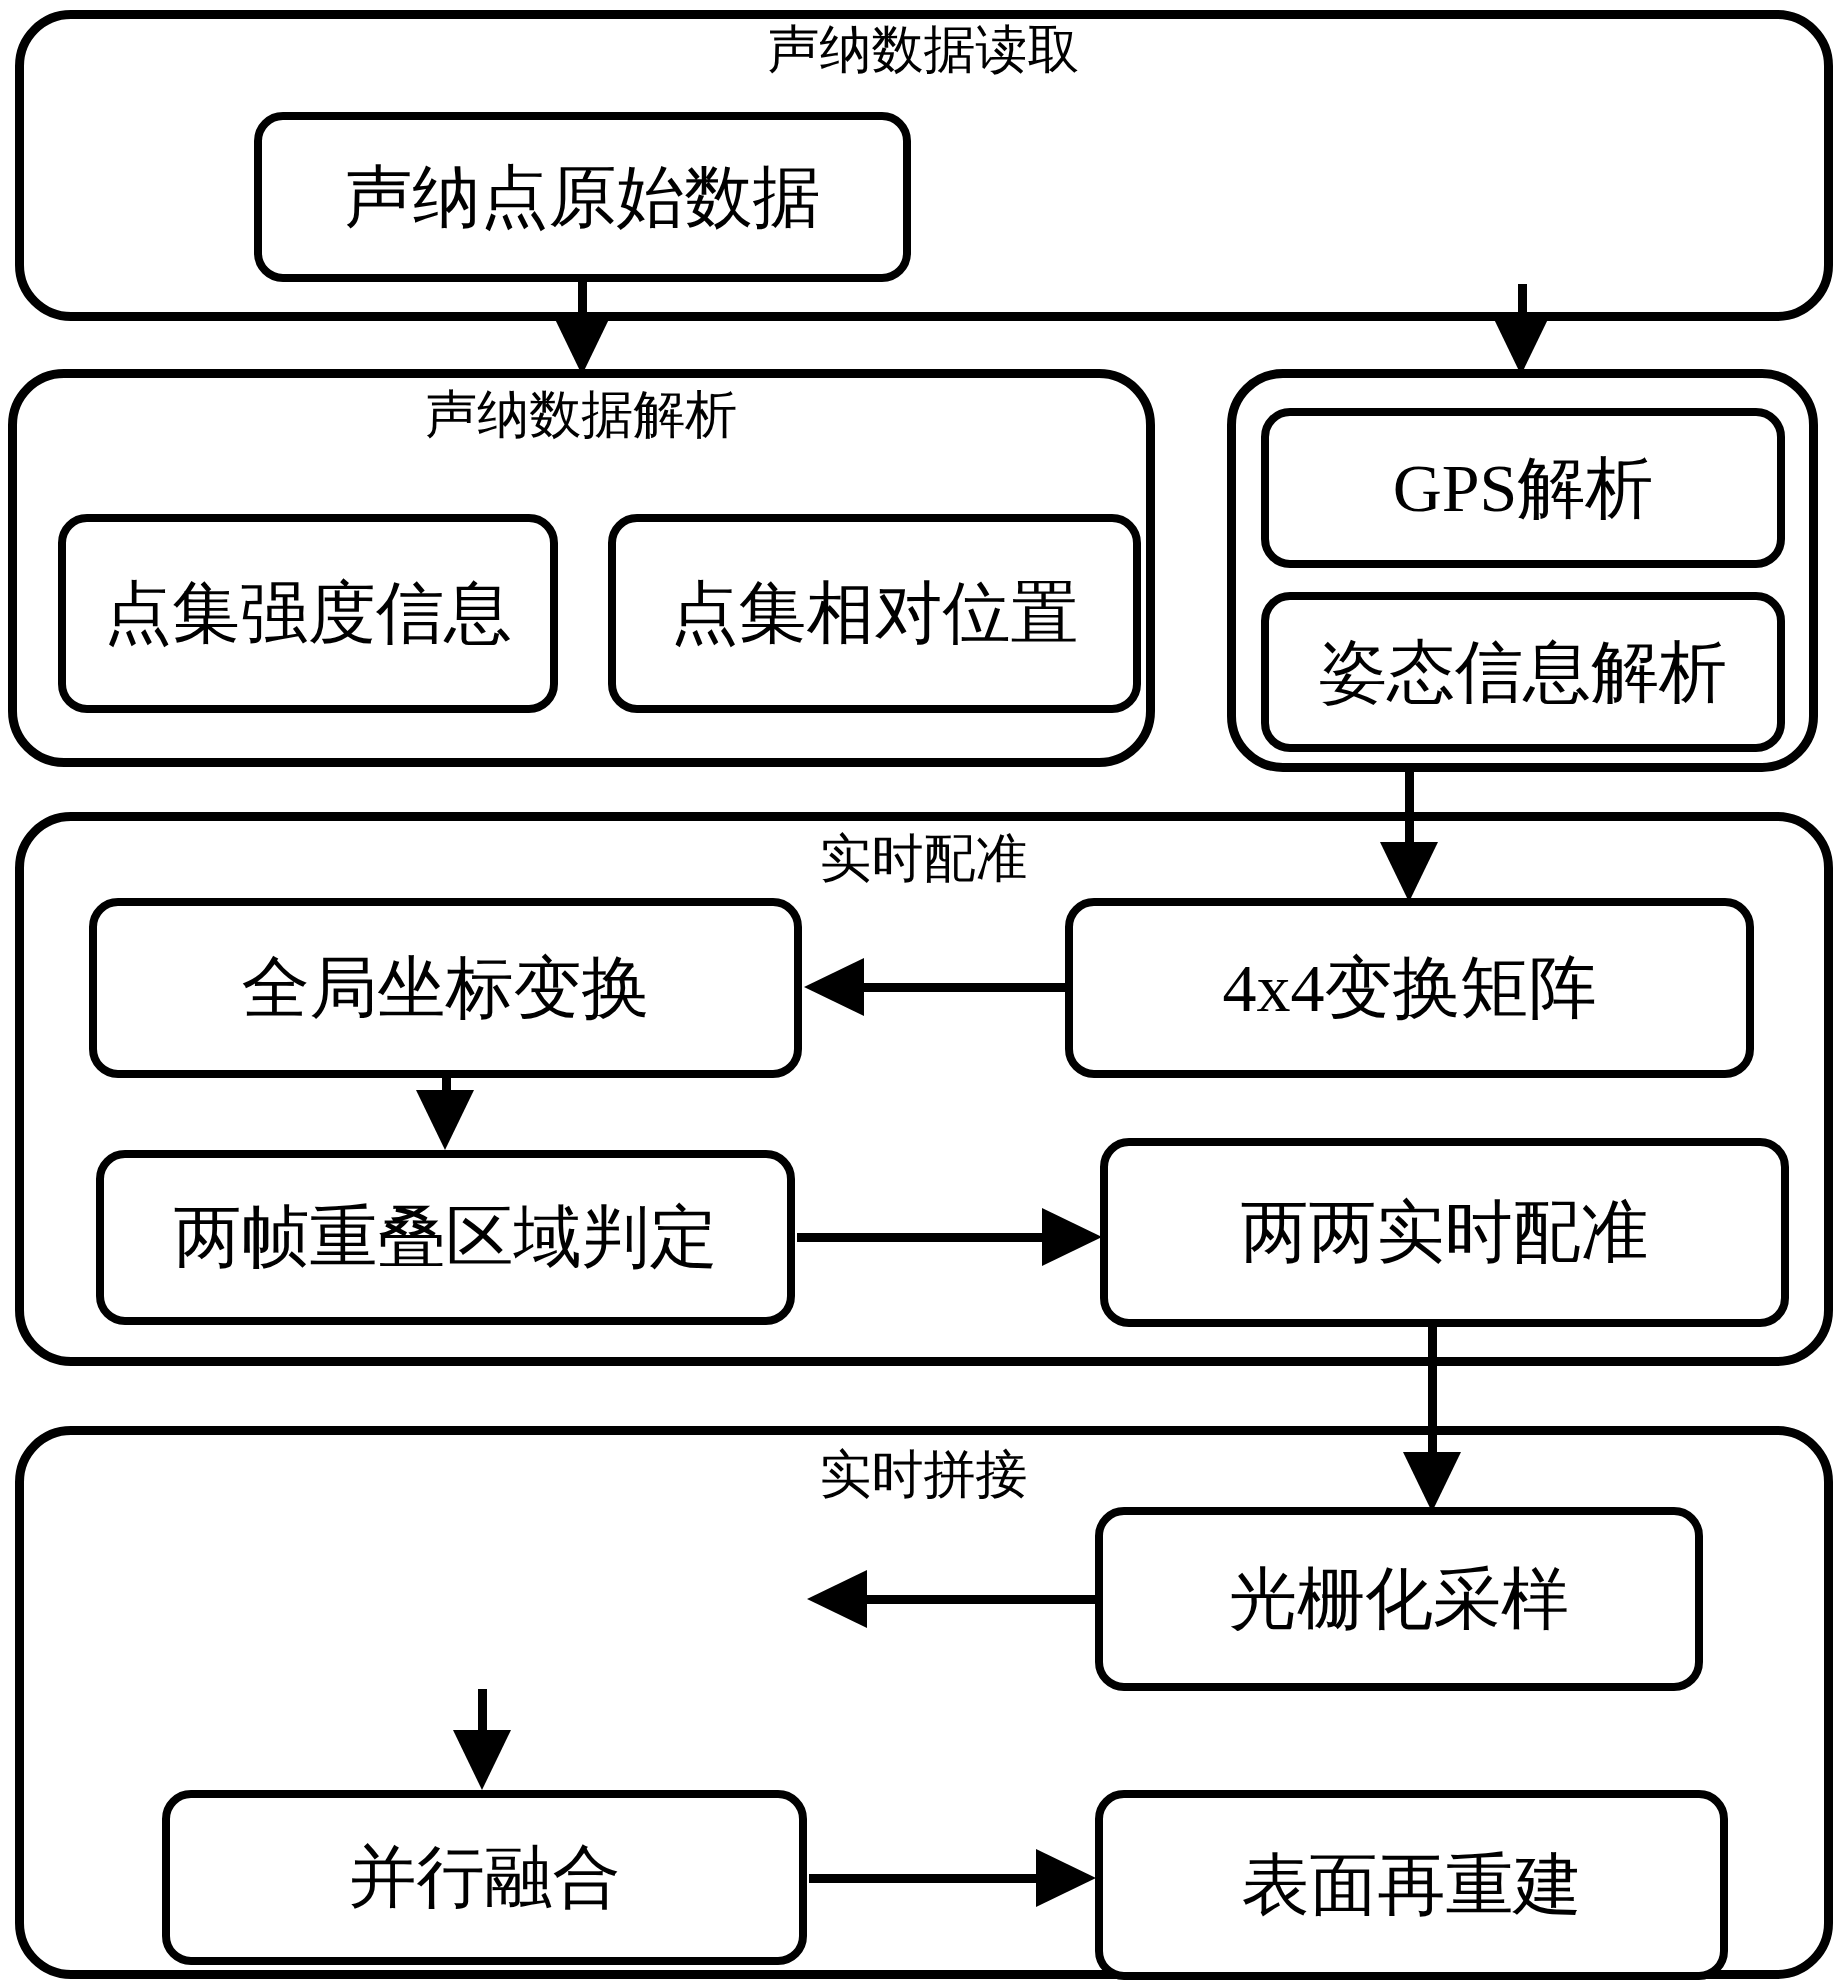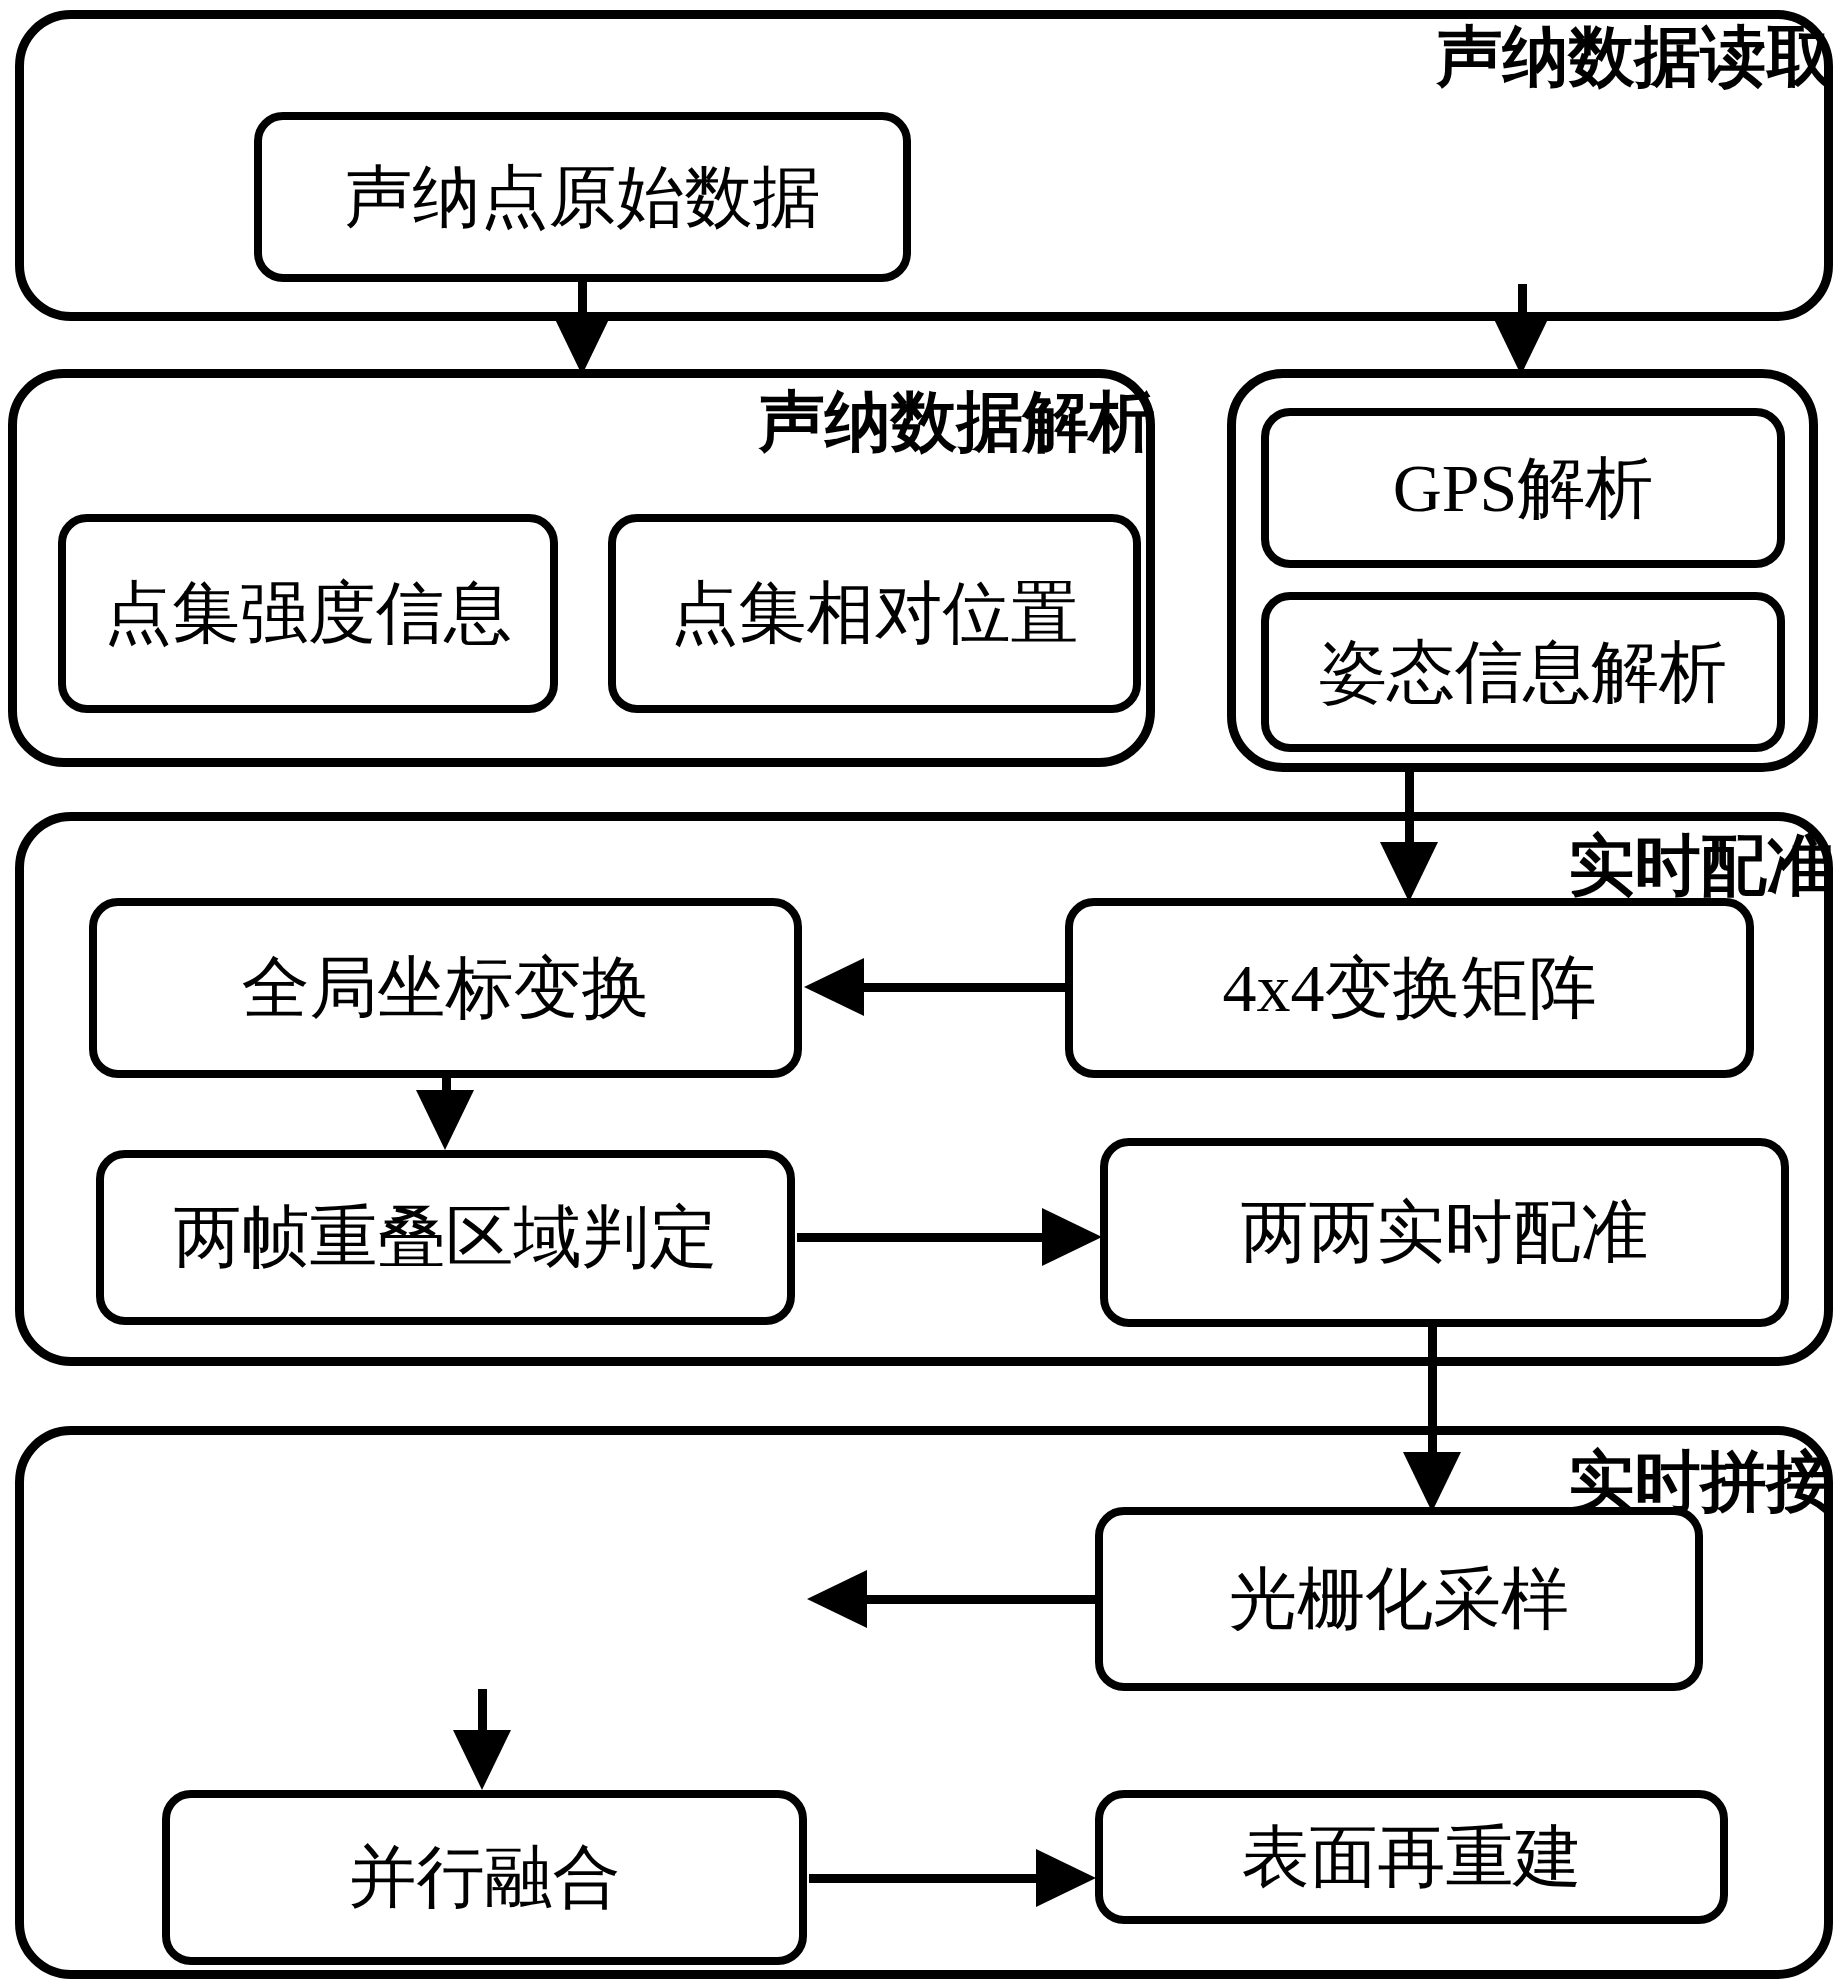--- a/index.html
+++ b/index.html
@@ -26,25 +26,24 @@
     border-radius: 29px;
     display: flex;
     align-items: center;
     justify-content: center;
     font-size: 68px;
     white-space: nowrap;
     background: var(--background);
   }
   .sec-title {
     position: absolute;
-    text-align: right;
-    font-size: 66px;
+    text-align: center;
+    font-size: 52px;
     line-height: 1.1;
     white-space: nowrap;
-    font-weight: bold;
   }
   .vline { position: absolute; width: 8.7px; background: var(--stroke); }
   .hline { position: absolute; height: 8.7px; background: var(--stroke); }
   .ah { position: absolute; width: 0; height: 0; }
   .ah-down  { border-left: 29px solid transparent; border-right: 29px solid transparent; border-top: 60px solid var(--stroke); }
   .ah-left  { border-top: 29px solid transparent; border-bottom: 29px solid transparent; border-right: 60px solid var(--stroke); }
   .ah-right { border-top: 29px solid transparent; border-bottom: 29px solid transparent; border-left: 60px solid var(--stroke); }
 </style>
 </head>
 <body>
@@ -115,21 +114,21 @@
     <div class="hline" style="left:864px; top:1595px; width:233px;"></div>
     <div class="ah ah-left" style="left:807px; top:1570px;"></div>
   </div>
 
   <div>
     <div class="vline" style="left:478px; top:1689px; height:49px;"></div>
     <div class="ah ah-down" style="left:453px; top:1730px;"></div>
   </div>
 
   <div class="node" style="left:162px; top:1790px; width:645px; height:175px;">并行融合</div>
-  <div class="node" style="left:1095px; top:1790px; width:633px; height:134px;">表面再重建</div>
+  <div class="node" style="left:1095px; top:1790px; width:633px; height:190px;">表面再重建</div>
 
   <div>
     <div class="hline" style="left:809px; top:1874px; width:233px;"></div>
     <div class="ah ah-right" style="left:1036px; top:1849px;"></div>
   </div>
 
 </div>
 
 
 </body></html>

